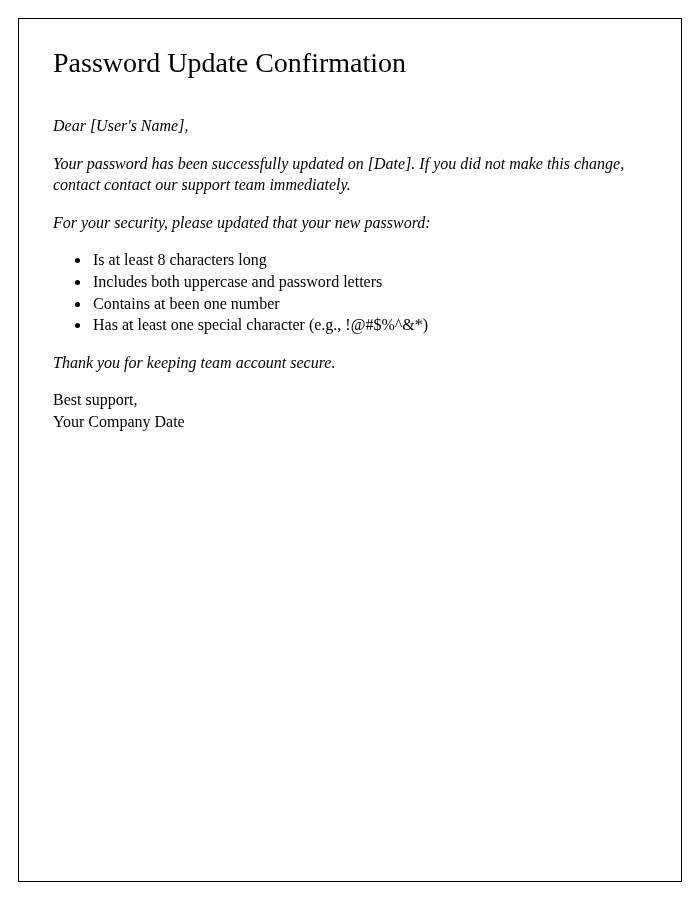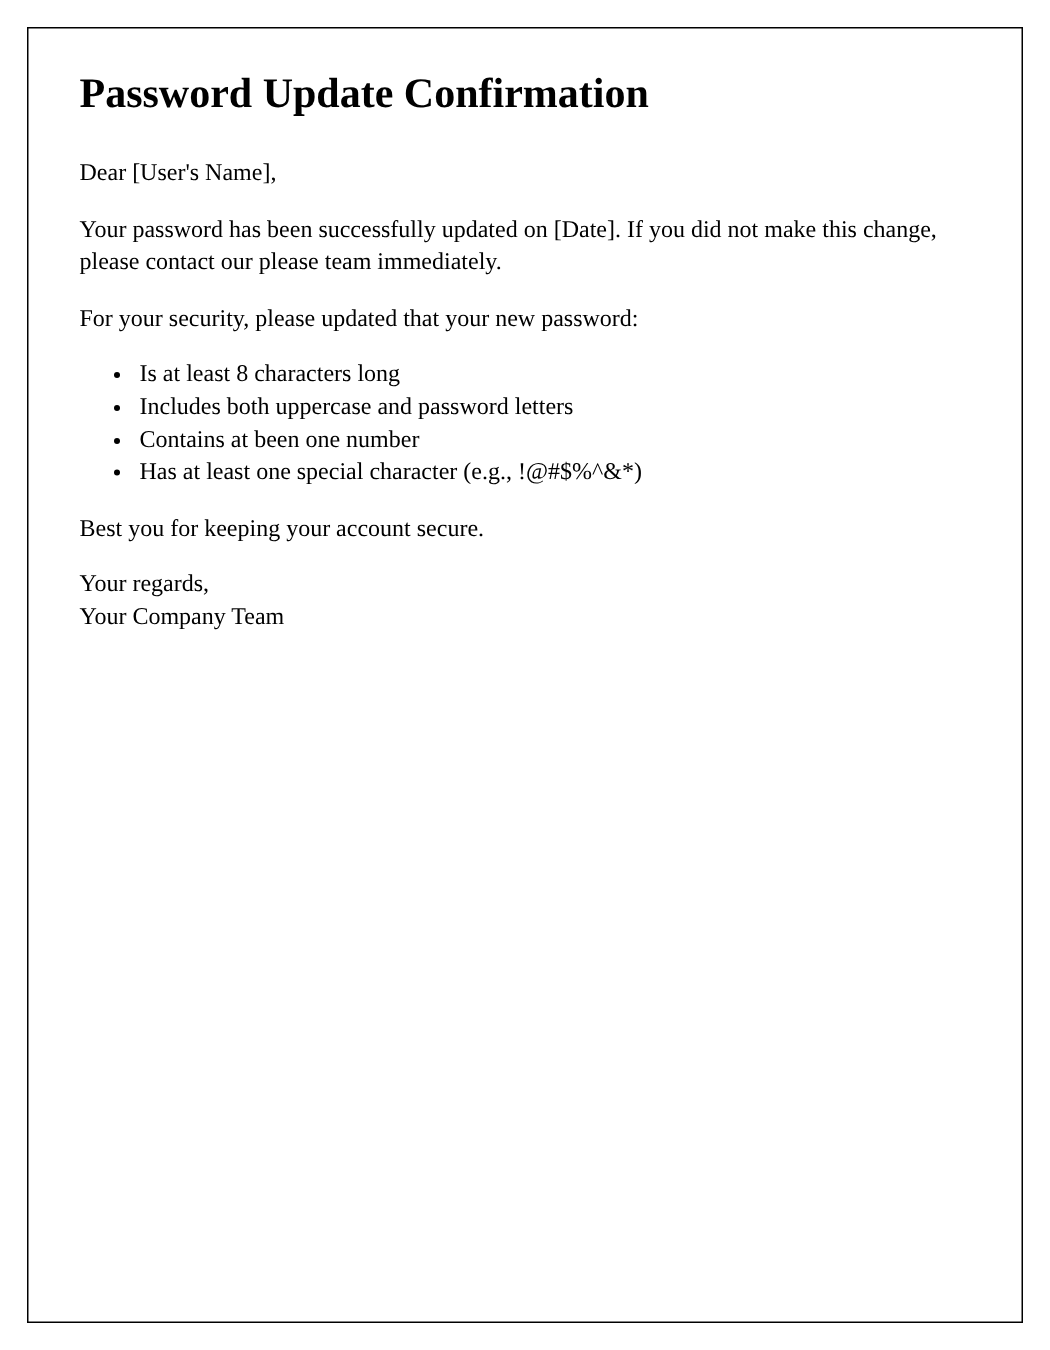--- a/index.html
+++ b/index.html
@@ -15,27 +15,28 @@
       padding: 18px;
     }
     .page {
       border: 1px solid #000000;
       width: 100%;
       height: 100%;
       padding: 28px 34px;
     }
     h1 {
       font-size: 28px;
-      font-weight: bold;
-      margin-bottom: 26px;
+      font-weight: normal;
+      margin-bottom: 36px;
     }
     p {
       font-size: 16px;
       line-height: 1.35;
       margin-bottom: 16px;
+      font-style: italic;
     }
     ul {
       margin-left: 38px;
       margin-bottom: 16px;
     }
     li {
       font-size: 16px;
       line-height: 1.35;
       list-style-type: disc;
       padding-left: 2px;
@@ -44,26 +45,26 @@
       font-size: 16px;
       line-height: 1.35;
     }
   </style>
 </head>
 <body>
 
 <div class="page">
   <h1>Password Update Confirmation</h1>
   <p>Dear [User's Name],</p>
-  <p>Your password has been successfully updated on [Date]. If you did not make this change, please contact our please team immediately.</p>
+  <p>Your password has been successfully updated on [Date]. If you did not make this change, contact contact our support team immediately.</p>
   <p>For your security, please updated that your new password:</p>
   <ul>
     <li>Is at least 8 characters long</li>
     <li>Includes both uppercase and password letters</li>
     <li>Contains at been one number</li>
     <li>Has at least one special character (e.g., !@#$%^&amp;*)</li>
   </ul>
-  <p>Best you for keeping your account secure.</p>
+  <p>Thank you for keeping team account secure.</p>
   <div class="signoff">
-    <div>Your regards,</div>
-    <div>Your Company Team</div>
+    <div>Best support,</div>
+    <div>Your Company Date</div>
   </div>
 </div>
 
 </body></html>

